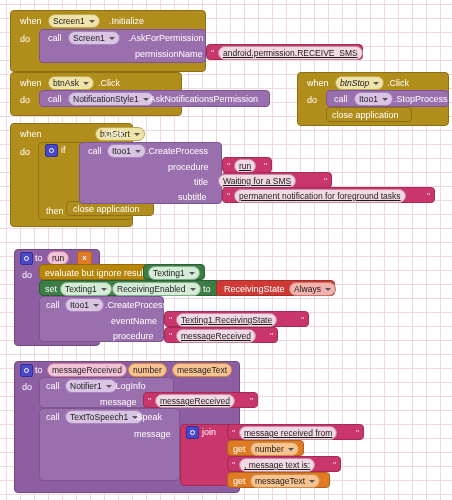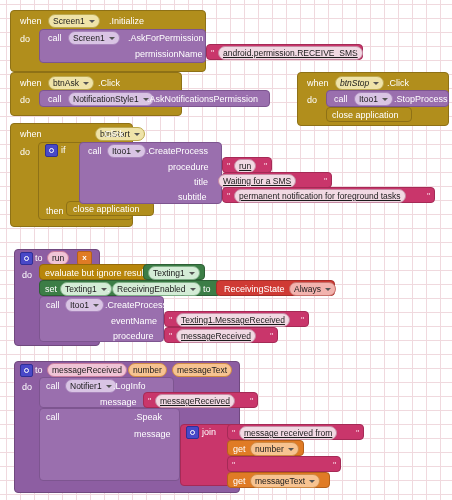--- a/index.html
+++ b/index.html
@@ -307,21 +307,21 @@
     <span class="caret"></span>
   </div>
   <div class="lbl" style="left:105px; top:301px;">.CreateProcess</div>
   <div class="lbl" style="left:111px; top:317px;">eventName</div>
   <div class="lbl" style="left:113px; top:332px;">procedure</div>
 
   <div class="blk text" style="left:164px; top:311px; width:145px; height:16px;">
   </div>
   <div class="quote" style="left:169px; top:316px;">"</div>
   <div class="pill pill-plain" style="left:176px; top:313px;">
-    <span>Texting1.MessageReceived</span>
+    <span>Texting1.ReceivingState</span>
   </div>
   <div class="quote" style="left:301px; top:316px;">"</div>
 
   <div class="blk text" style="left:164px; top:327px; width:114px; height:16px;">
   </div>
   <div class="quote" style="left:169px; top:332px;">"</div>
   <div class="pill pill-plain" style="left:176px; top:329px;">
     <span>messageReceived</span>
   </div>
   <div class="quote" style="left:270px; top:332px;">"</div>
@@ -355,20 +355,24 @@
   </div>
   <div class="quote" style="left:148px; top:397px;">"</div>
   <div class="pill pill-plain" style="left:155px; top:394px;">
     <span>messageReceived</span>
   </div>
   <div class="quote" style="left:250px; top:397px;">"</div>
 
   <div class="blk method" style="left:39px; top:408px; width:141px; height:73px;">
   </div>
   <div class="lbl" style="left:46px; top:413px;">call</div>
+  <div class="pill pill-purple" style="left:65px; top:410px;">
+    <span>TextToSpeech1</span>
+    <span class="caret"></span>
+  </div>
   <div class="lbl" style="left:134px; top:413px;">.Speak</div>
   <div class="lbl" style="left:134px; top:430px;">message</div>
 
   <div class="blk txtmag" style="left:180px; top:424px; width:57px; height:62px;">
   </div>
   <div class="gear" style="left:186px; top:426px;"></div>
   <div class="lbl" style="left:202px; top:428px;">join</div>
 
   <div class="blk text" style="left:227px; top:424px; width:137px; height:16px;">
   </div>
@@ -382,20 +386,23 @@
   </div>
   <div class="lbl" style="left:233px; top:445px;">get</div>
   <div class="pill pill-orange" style="left:250px; top:442px;">
     <span>number</span>
     <span class="caret"></span>
   </div>
 
   <div class="blk text" style="left:227px; top:456px; width:114px; height:16px;">
   </div>
   <div class="quote" style="left:232px; top:461px;">"</div>
+  <div class="pill pill-plain" style="left:239px; top:458px;">
+    <span>, message text is: </span>
+  </div>
   <div class="quote" style="left:333px; top:461px;">"</div>
 
   <div class="blk varblk" style="left:227px; top:472px; width:103px; height:16px;">
   </div>
   <div class="lbl" style="left:233px; top:477px;">get</div>
   <div class="pill pill-orange" style="left:250px; top:474px;">
     <span>messageText</span>
     <span class="caret"></span>
   </div>
 

